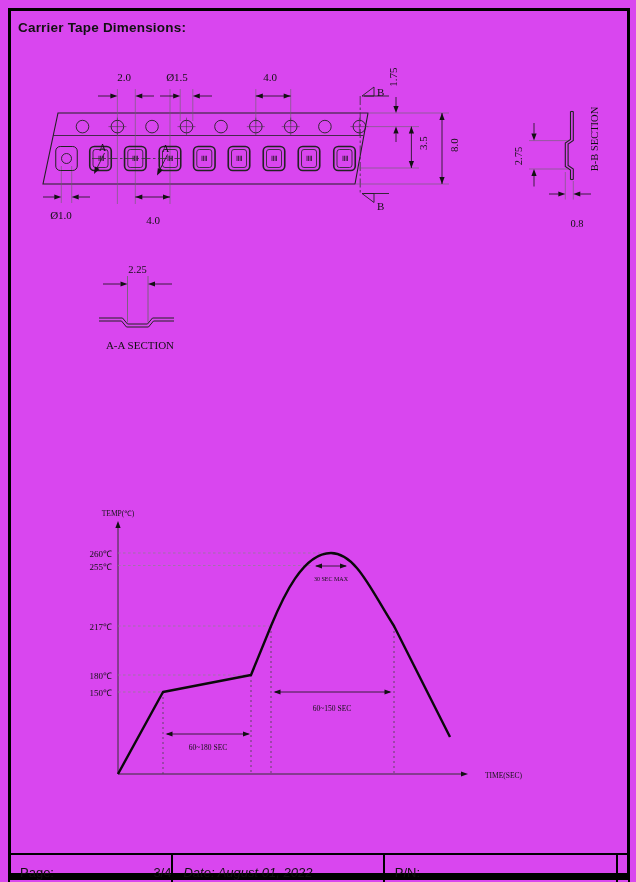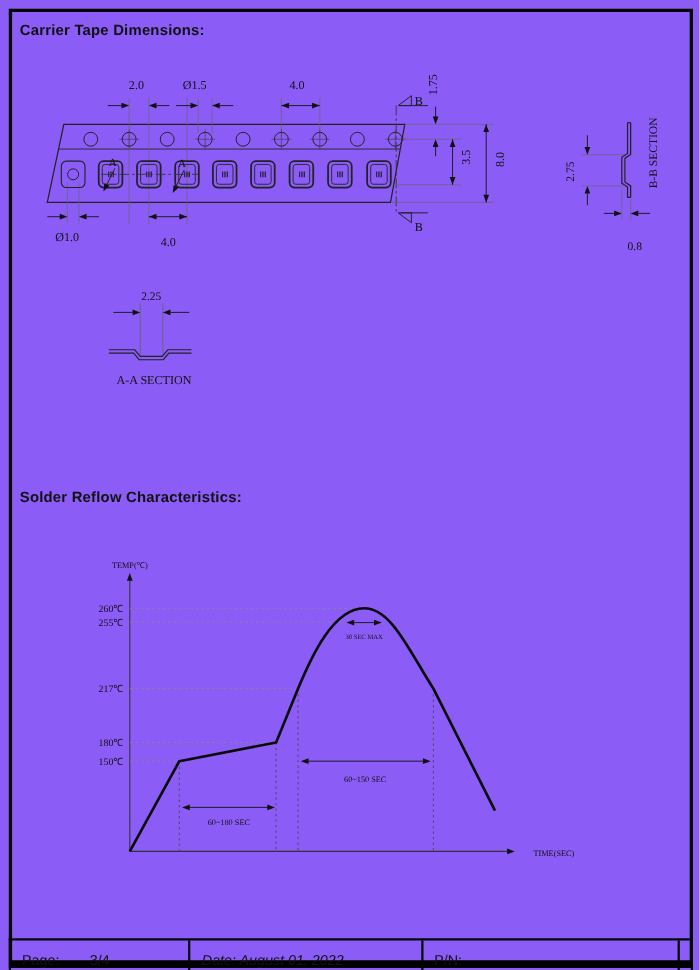--- a/index.html
+++ b/index.html
@@ -1,46 +1,45 @@
 <!DOCTYPE html>
 <html><head>
 <meta charset="utf-8">
 <style>
   html,body{margin:0;padding:0;background:#fff;}
-  #page{position:relative;width:636px;height:882px;background:#8b5cf6;overflow:hidden;
+  #page{position:relative;width:636px;height:882px;background:#d946ef;overflow:hidden;
         font-family:"Liberation Sans",sans-serif;color:#111;}
   #border-frame{position:absolute;left:8px;top:8px;width:622px;height:872px;
         box-sizing:border-box;border:3px solid #000;border-bottom-width:7px;}
   .sec-title{position:absolute;left:18px;font-size:13.5px;font-weight:bold;color:#111;letter-spacing:.2px;}
   #title-carrier{top:20px;}
   #note-units{top:370px;}
   #title-reflow{top:444px;}
   #drawing-svg{position:absolute;left:0;top:0;width:636px;height:882px;}
   #drawing-svg text{font-family:"Liberation Serif",serif;fill:#111;}
   
   #footer{position:absolute;left:8px;top:836px;width:622px;height:37px;box-sizing:border-box;
           border:2px solid #000;border-bottom:none;display:flex;font-size:13px;margin-top:17px;}
   .fcell{position:relative;box-sizing:border-box;border-right:2px solid #000;
          display:flex;align-items:center;padding-left:10px;}
   .fcell:last-child{border-right:none;}
   #fcell-page{width:164px;}
   #fcell-date{width:212px;font-style:italic;}
   #fcell-pn{width:234px;}
   #fcell-blank{flex:1;}
-  .fcenter{position:absolute;left:0;right:0;text-align:center;}
+  .fcenter{position:absolute;left:0;right:0;text-align:right;}
   #pn-value{font-weight:bold;font-size:15px;}
 </style>
 </head>
 <body>
 
 <div id="page">
   <div id="border-frame"></div>
 
   <div class="sec-title" id="title-carrier">Carrier Tape Dimensions:</div>
-  <div class="sec-title" id="title-reflow">Solder Reflow Characteristics:</div>
 
   <svg id="drawing-svg" viewBox="0 0 636 882">
     <defs>
       <path id="arr" d="M0,0 L-7,-2.6 L-7,2.6 Z" fill="#111"></path>
     </defs>
 
     <g stroke-linecap="butt">
 
       <polygon points="58,113 368,113 355,184 43,184" fill="none" stroke="#222" stroke-width="1.1"></polygon>
       <line x1="53.3" y1="135.5" x2="363.3" y2="135.5" stroke="#222" stroke-width="0.8"></line>

